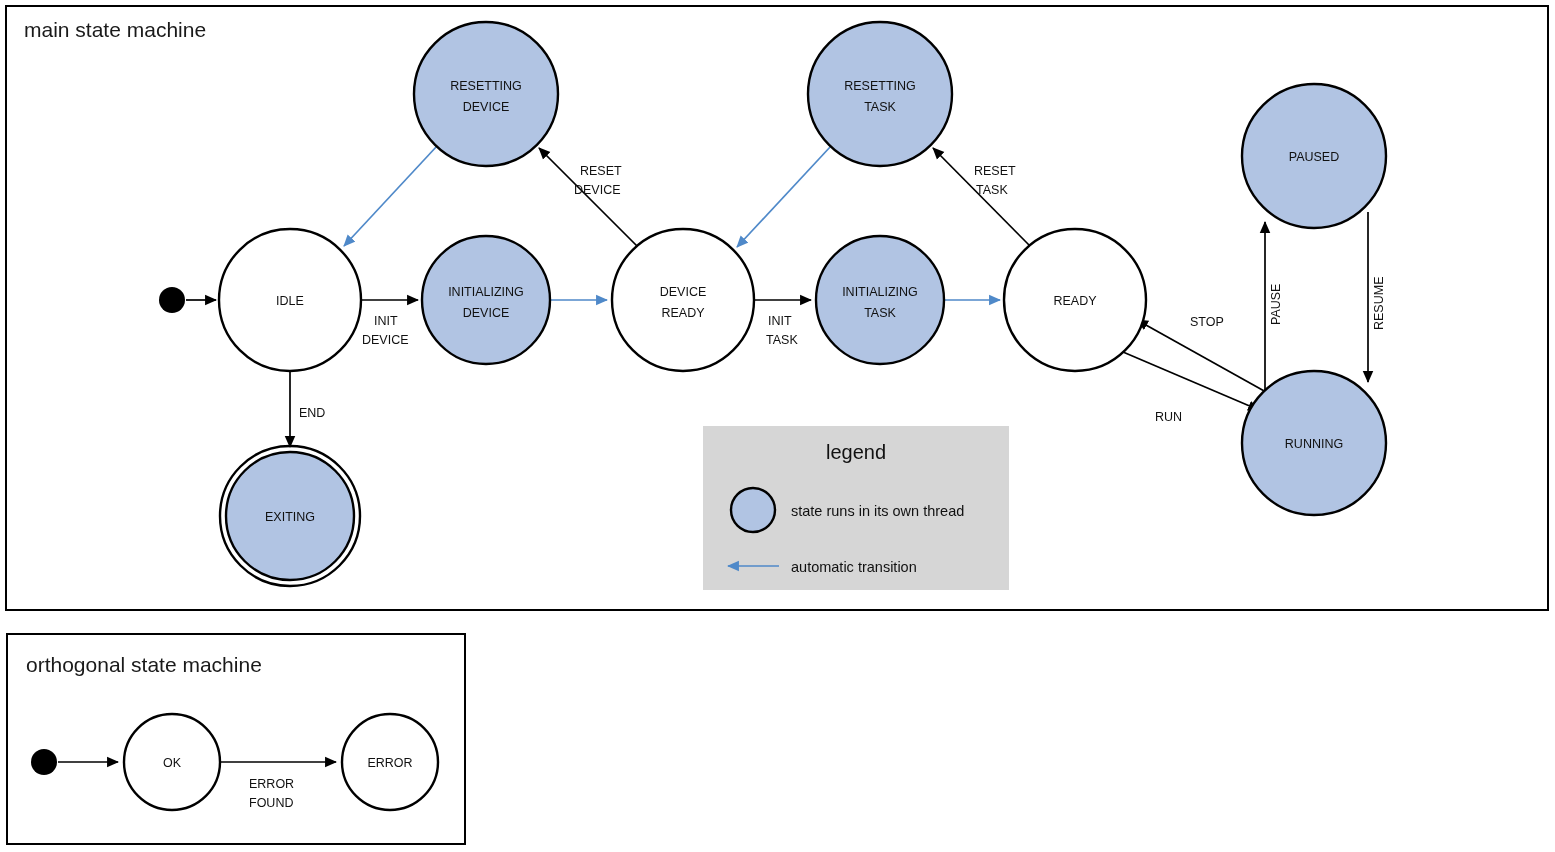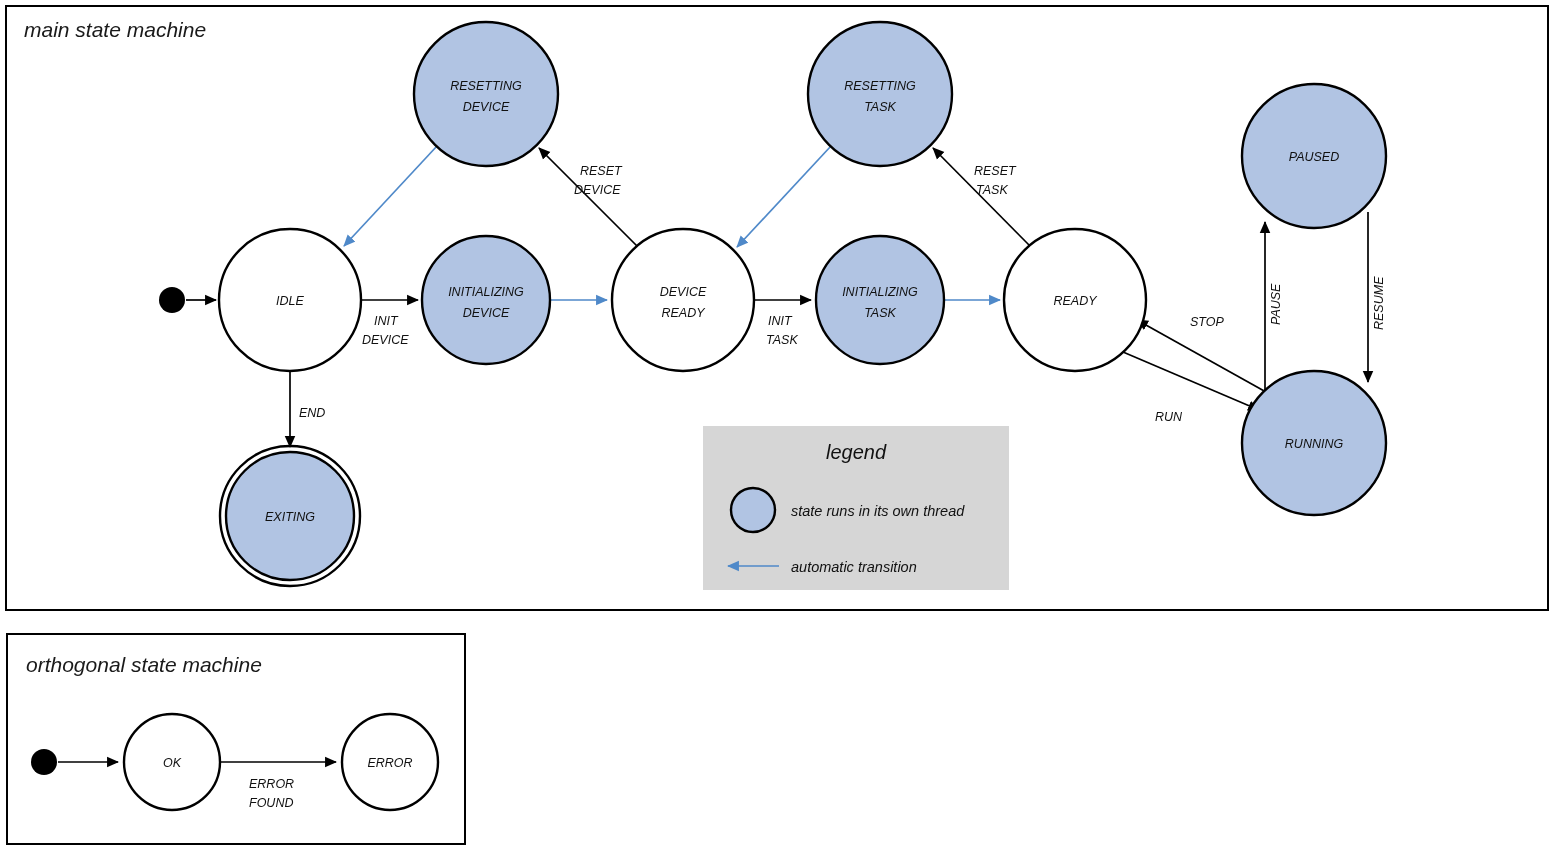--- a/index.html
+++ b/index.html
@@ -10,21 +10,20 @@
   body {
     width: 1555px;
     height: 852px;
     font-family: "Liberation Sans", sans-serif;
     overflow: hidden;
   }
   #diagram-root {
     position: relative;
     width: 1555px;
     height: 852px;
-    font-style: italic;
   }
   svg.canvas {
     position: absolute;
     top: 0; left: 0;
     width: 1555px;
     height: 852px;
     shape-rendering: geometricPrecision;
   }
   .frame {
     fill: #ffffff;

